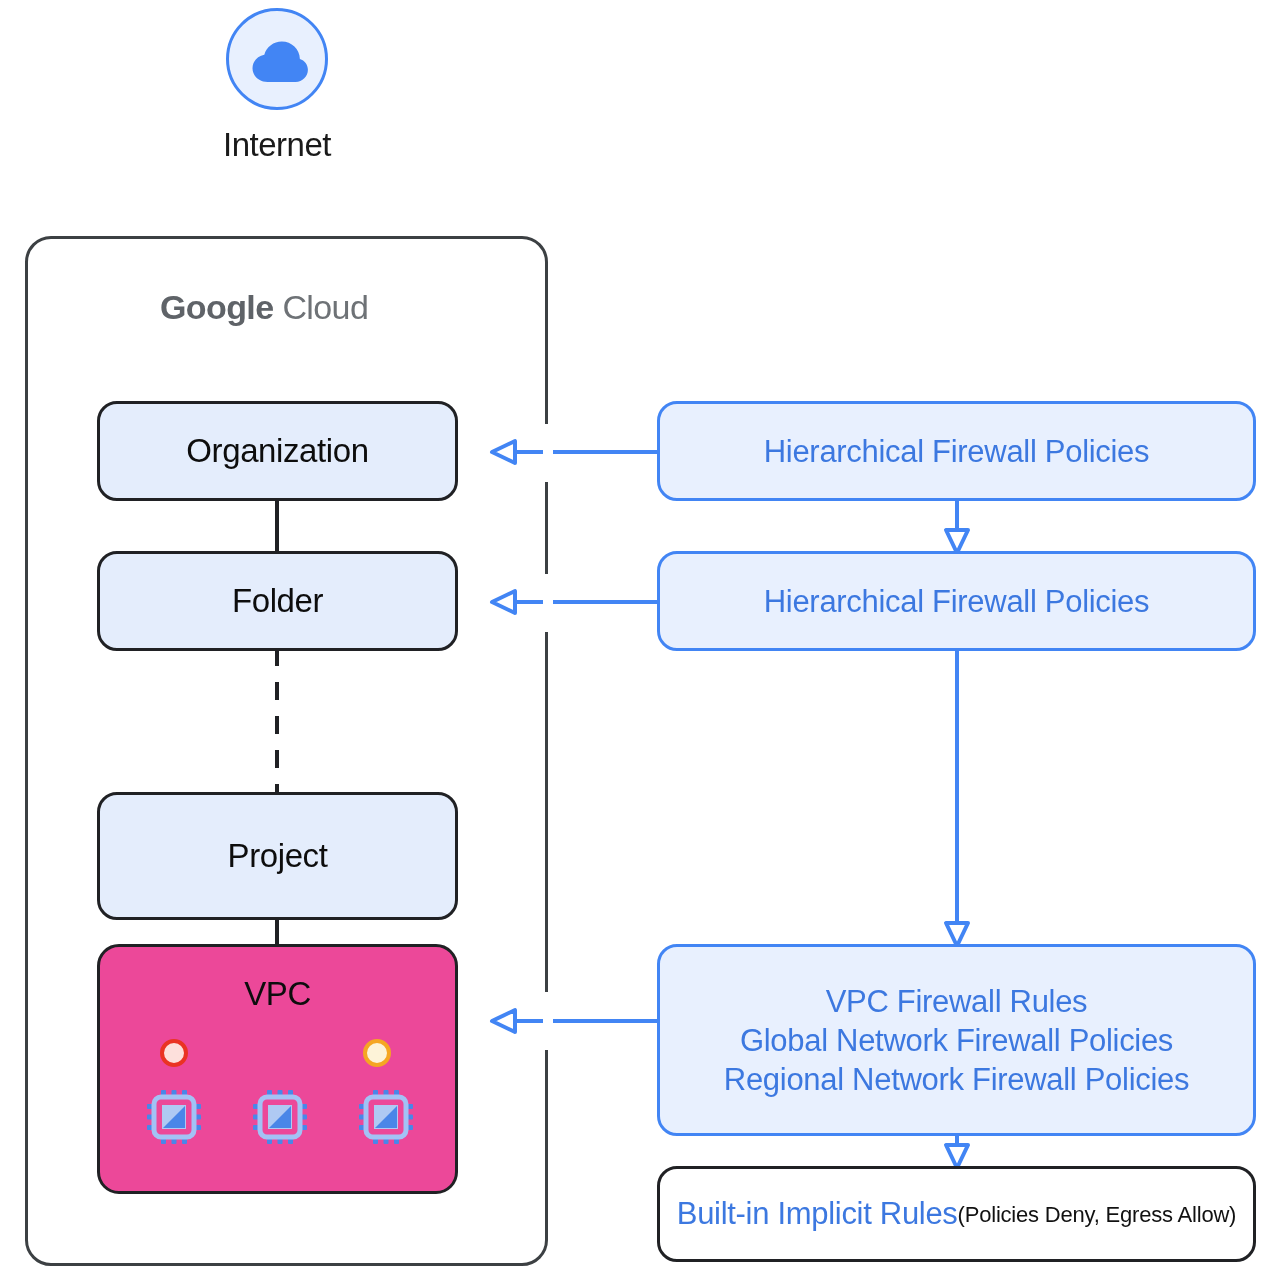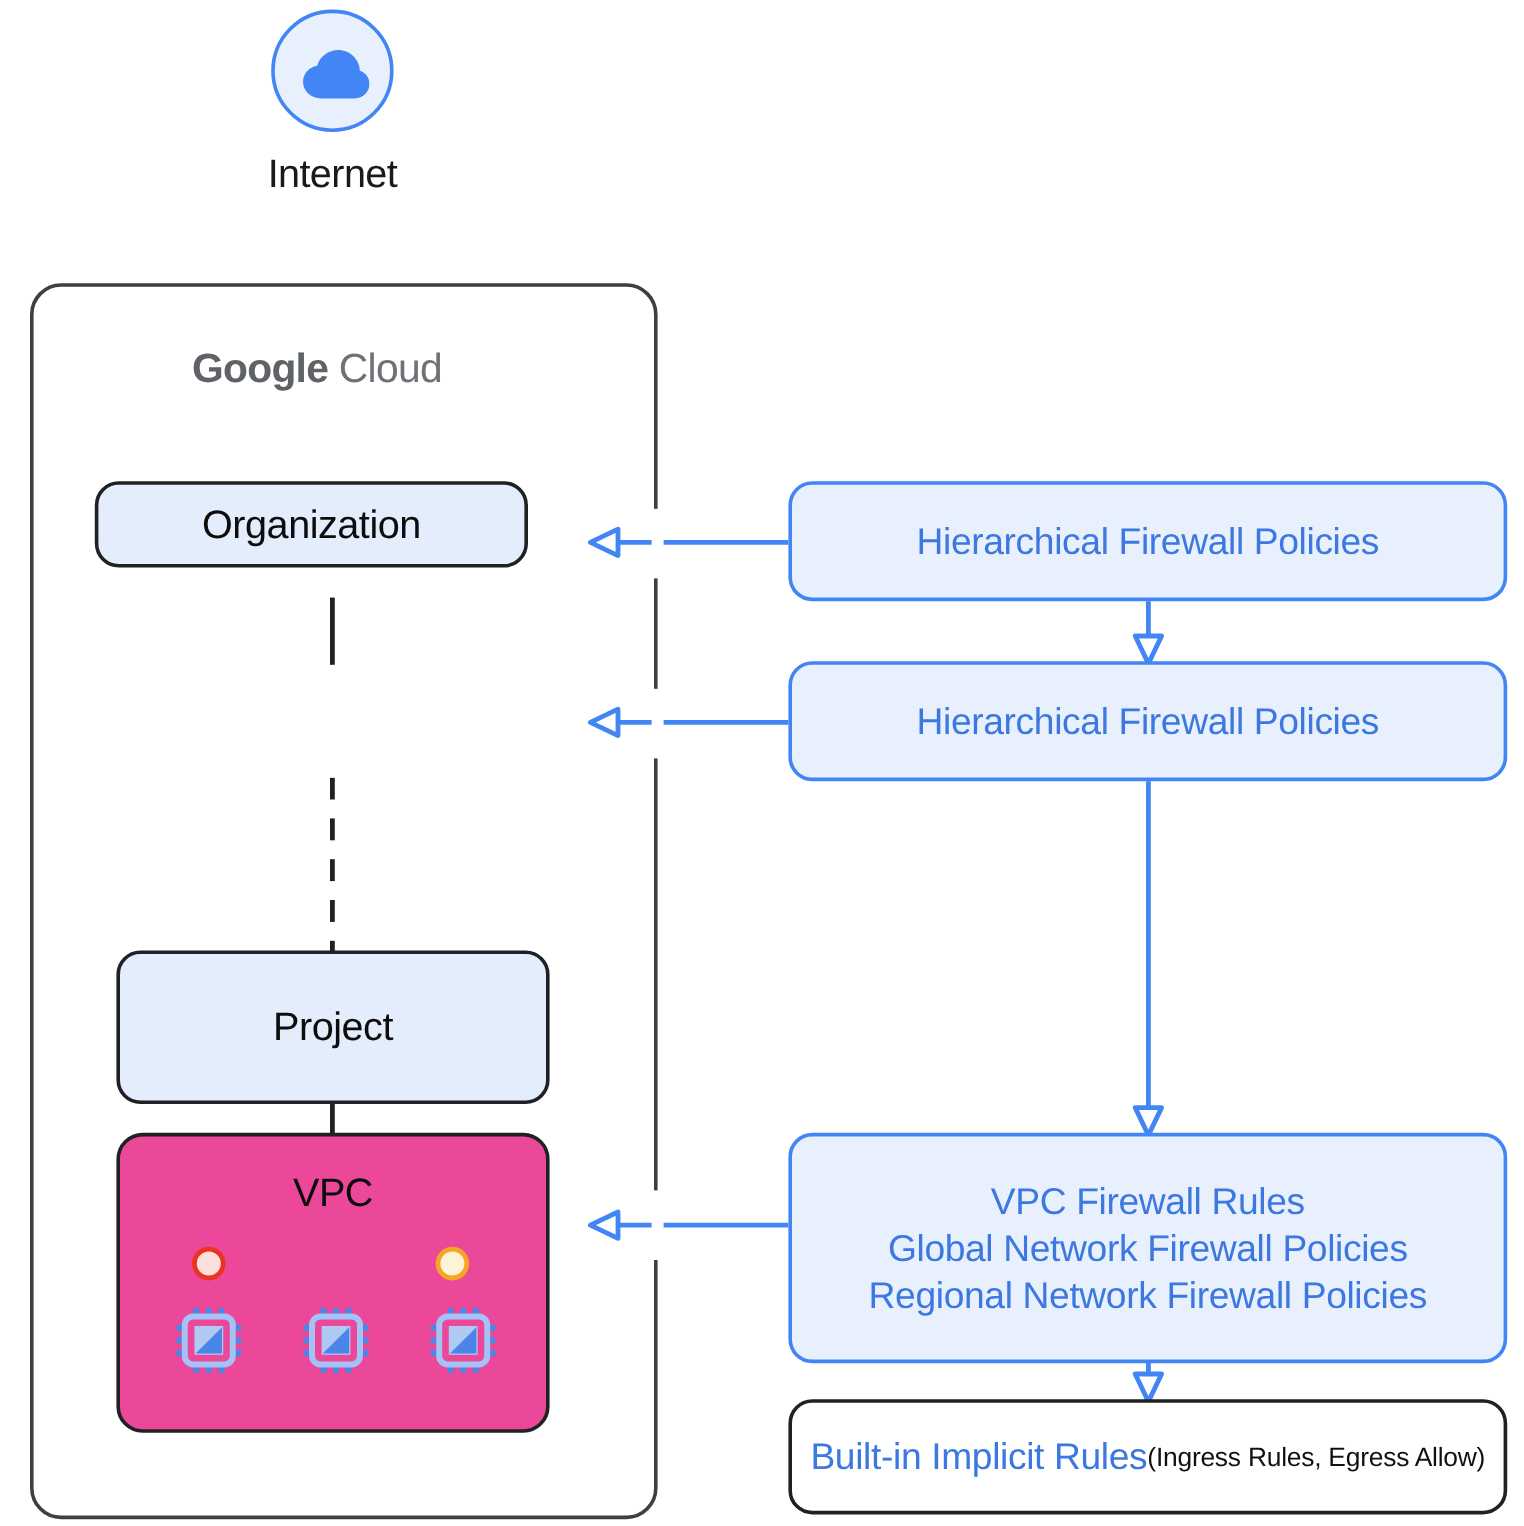--- a/index.html
+++ b/index.html
@@ -77,21 +77,21 @@
     display: flex;
     align-items: center;
     justify-content: center;
     z-index: 3;
   }
   .hier-box .box-label {
     font-size: 33px;
     color: #0d0d0d;
     letter-spacing: -0.4px;
   }
-  #org-box     { left: 79px; top: 401px; height: 72px; }
+  #org-box     { left: 97px; top: 401px; height: 100px; }
   #folder-box  { left: 97px; top: 551px; height: 100px; }
   #project-box { left: 97px; top: 792px; height: 128px; }
 
   #vpc-box {
     left: 97px; top: 944px;
     width: 361px; height: 250px;
     background: #ec4899;
     border: 3px solid #202124;
     border-radius: 22px;
     z-index: 3;
@@ -206,20 +206,23 @@
   </div>
 
   <div class="connector" id="conn-org-folder"></div>
   <div class="connector" id="conn-folder-project"></div>
   <div class="connector" id="conn-project-vpc"></div>
 
   <div class="abs hier-box" id="org-box">
     <span class="box-label">Organization</span>
   </div>
 
+  <div class="abs hier-box" id="folder-box">
+    <span class="box-label">Folder</span>
+  </div>
 
   <div class="abs hier-box" id="project-box">
     <span class="box-label">Project</span>
   </div>
 
   <div class="abs" id="vpc-box">
     <div id="vpc-title">VPC</div>
     <div class="status-dot" id="dot-red"></div>
     <div class="status-dot" id="dot-yellow"></div>
 
@@ -332,16 +335,16 @@
   </div>
 
   <div class="abs policy-box" id="policy-vpc">
     <span class="policy-line">VPC Firewall Rules</span>
     <span class="policy-line">Global Network Firewall Policies</span>
     <span class="policy-line">Regional Network Firewall Policies</span>
   </div>
 
   <div class="abs" id="implicit-box">
     <span id="implicit-title">Built-in Implicit Rules</span>
-    <span id="implicit-sub">(Ingress Rules, Egress Allow)</span>
+    <span id="implicit-sub">(Policies Deny, Egress Allow)</span>
   </div>
 
 </div>
 
 </body></html>

